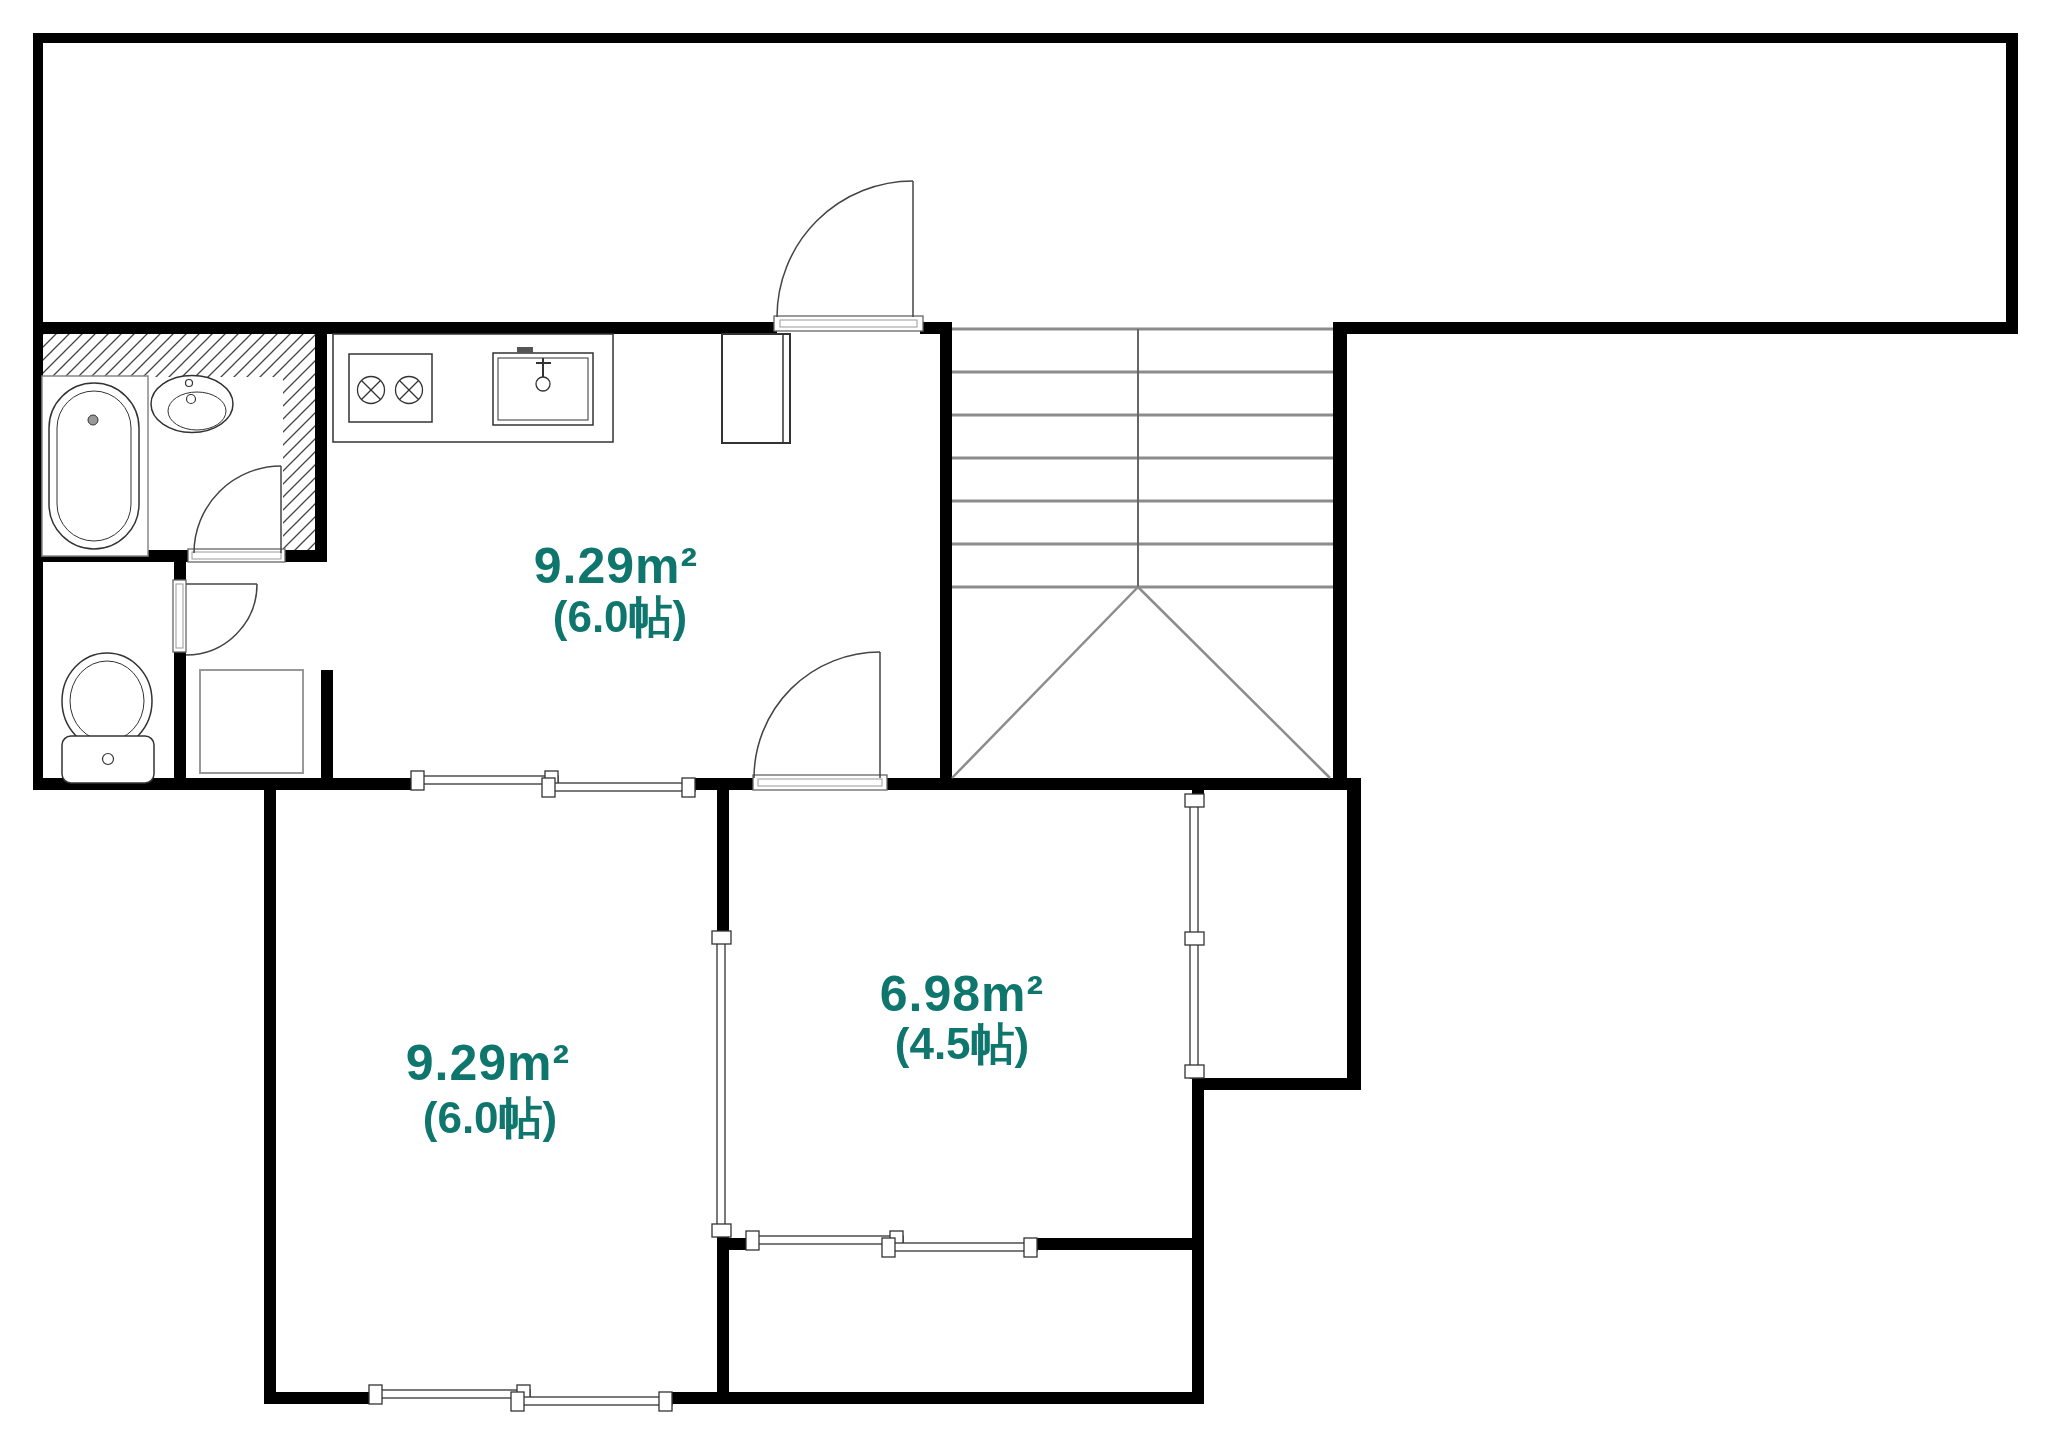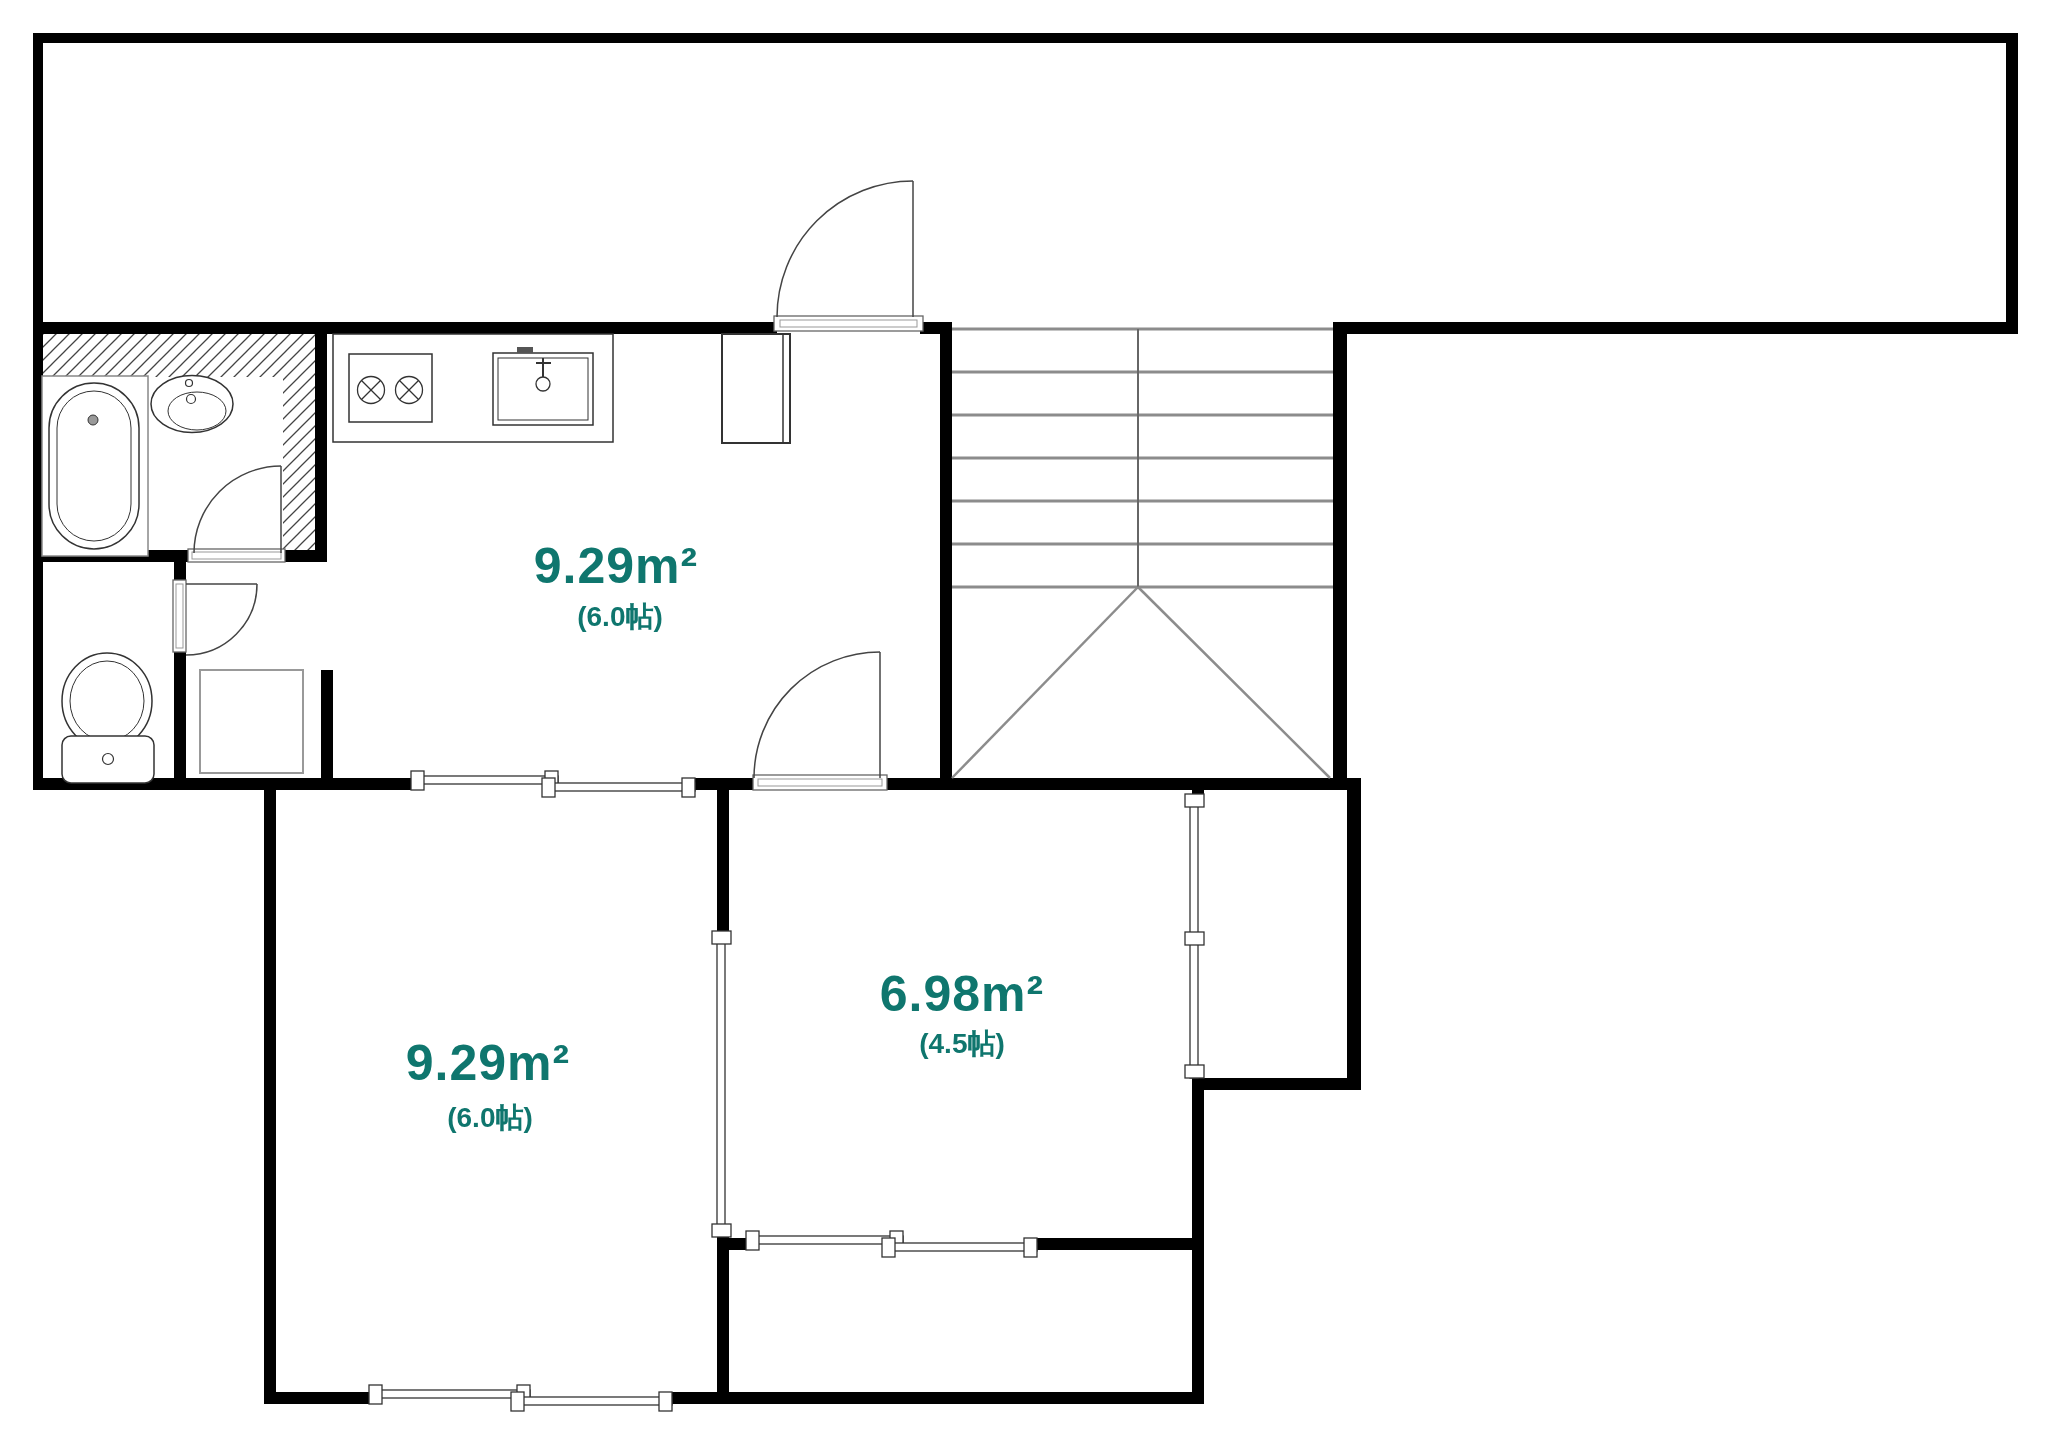--- a/index.html
+++ b/index.html
@@ -13,21 +13,21 @@
   .plan svg{position:absolute;left:0;top:0;}
   .room-label{
     position:absolute;
     transform:translate(-50%,-50%);
     color:#0f766e;
     font-weight:700;
     white-space:nowrap;
     text-align:center;
   }
   .area-label{font-size:50px;letter-spacing:1px;}
-  .tatami-label{font-size:28px;letter-spacing:0px;}
+  .tatami-label{font-size:44px;letter-spacing:0px;}
 </style>
 </head>
 <body>
 
 <div class="plan">
   <svg width="2048" height="1440" viewBox="0 0 2048 1440">
 
     <defs>
       <pattern id="hatch" patternUnits="userSpaceOnUse" width="13" height="13">
         <path d="M-3,3 l6,-6 M0,13 L13,0 M10,16 l6,-6" stroke="#444444" stroke-width="1.3"></path>

